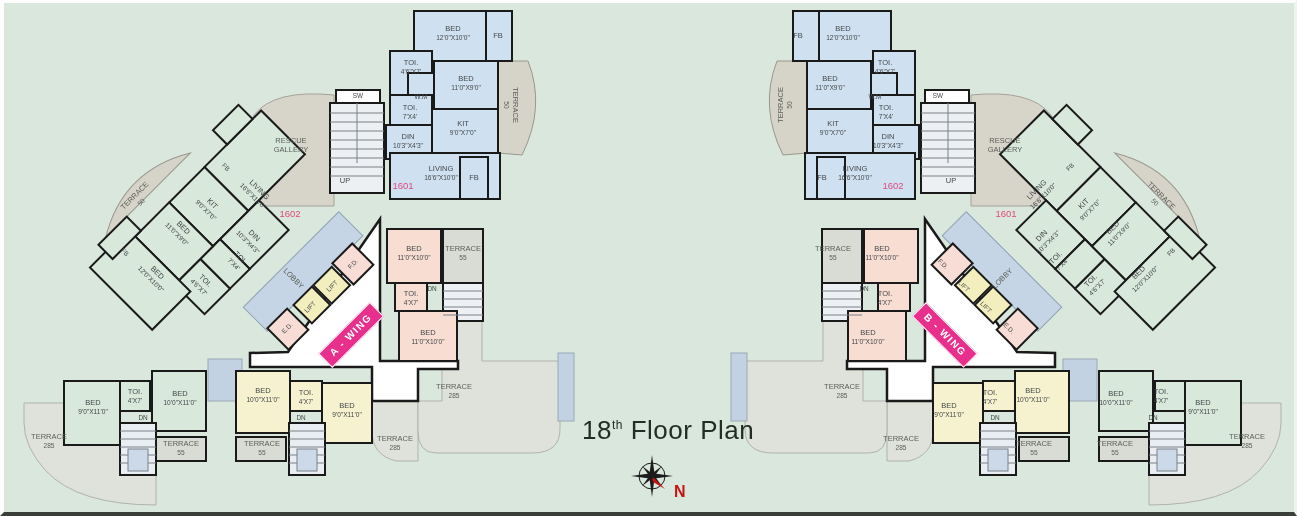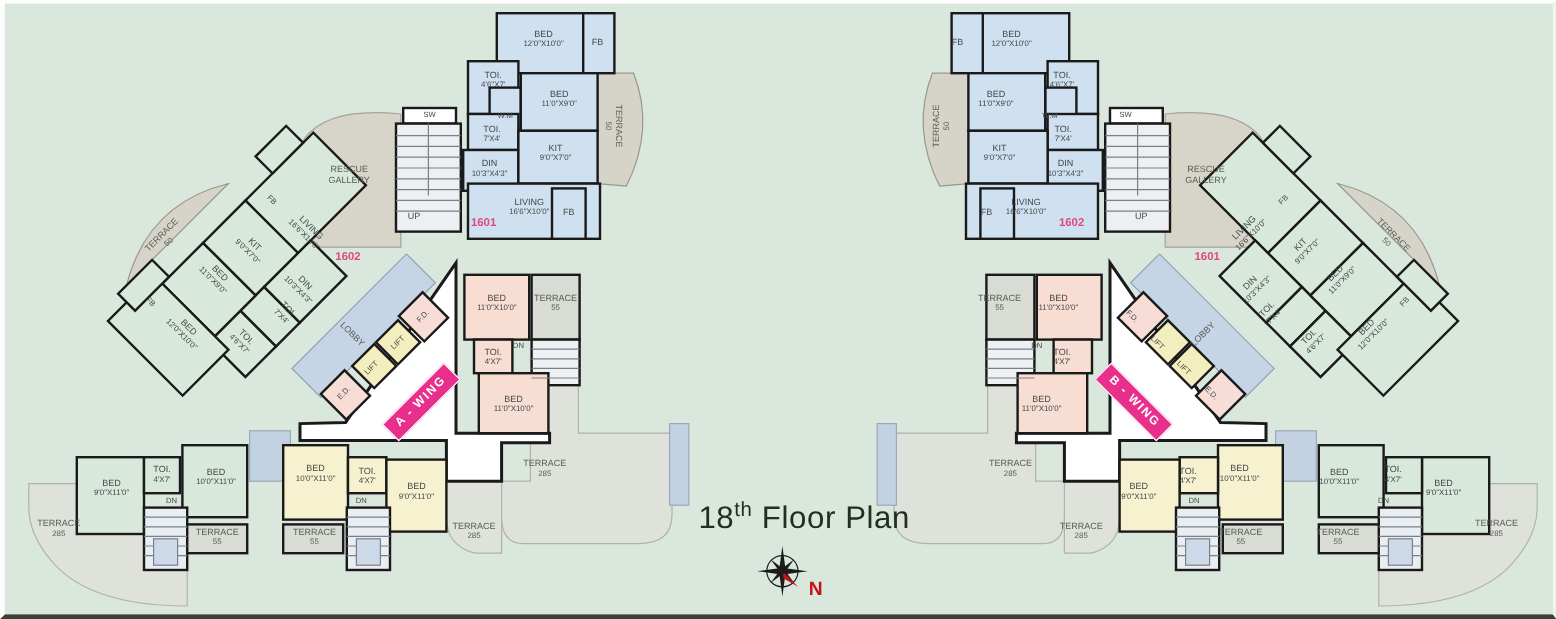--- a/index.html
+++ b/index.html
@@ -11,26 +11,26 @@
   .labels.mirror{transform:scaleX(-1);transform-origin:644px 0;}
   .lbl{position:absolute;transform:translate(-50%,-50%);text-align:center;font-size:7.5px;
        line-height:1.18;color:#44484a;white-space:nowrap;}
   .lbl .t{display:flex;flex-direction:column;align-items:center;}
   .mirror .t{transform:scaleX(-1);}
   .lbl.r45{transform:translate(-50%,-50%) rotate(45deg);}
   .lbl.rm45{transform:translate(-50%,-50%) rotate(-45deg);}
   .lbl.r90{transform:translate(-50%,-50%) rotate(90deg);}
   .dim{font-size:6.6px;}
   .small{font-size:6.4px;}
-  .num .t{color:#e0487e;font-weight:bold;font-size:9.5px;}
+  .num .t{color:#e0487e;font-weight:normal;font-size:9.5px;}
   .terr .t{color:#5a5e58;}
   .banner-box{background:#e82f8b;color:#fff;font-weight:bold;font-size:10px;
               letter-spacing:1.5px;padding:3px 8px;border:1px solid #fff;}
   .title{position:absolute;color:#222d24;font-size:26px;letter-spacing:0.5px;}
-  .title sup{font-size:17px;}
+  .title sup{font-size:12px;}
   .north{position:absolute;color:#c41414;font-weight:bold;font-size:16px;}
 </style>
 </head>
 <body>
 
 <div id="canvas">
 
   <svg class="geo" width="1297" height="516" viewBox="0 0 1297 516">
     <defs>
       <g id="geo" stroke="#1a1a1a" stroke-width="2" fill="none">

